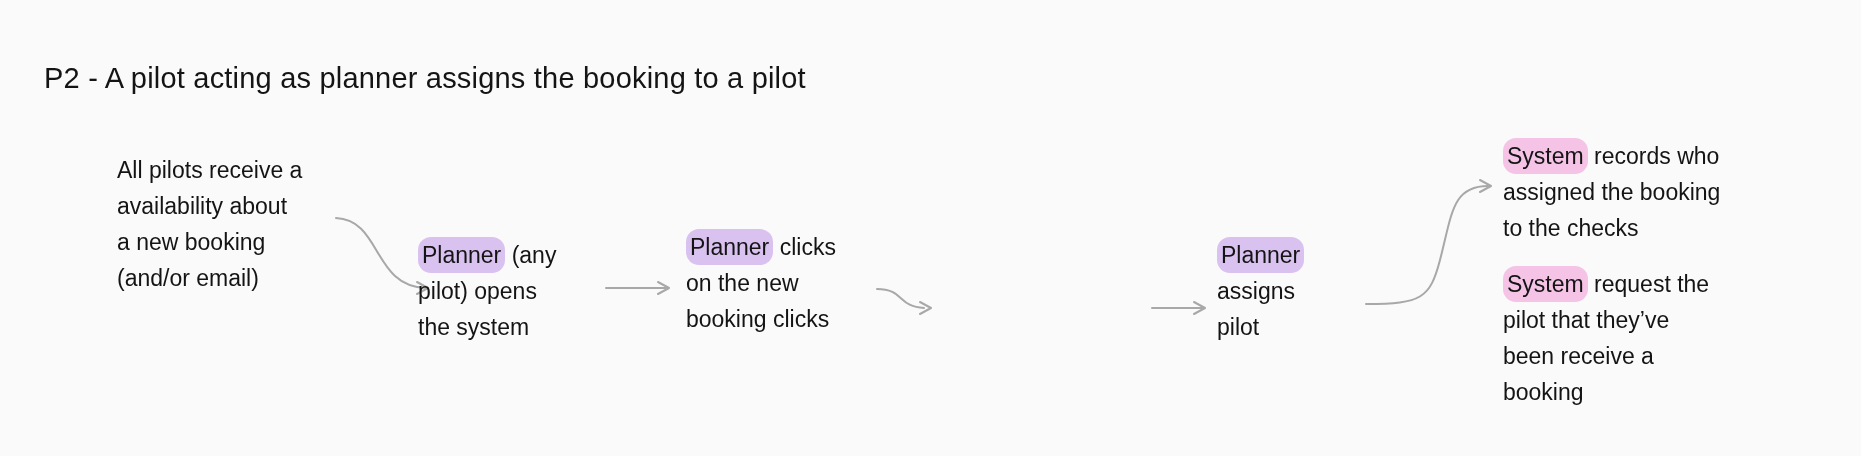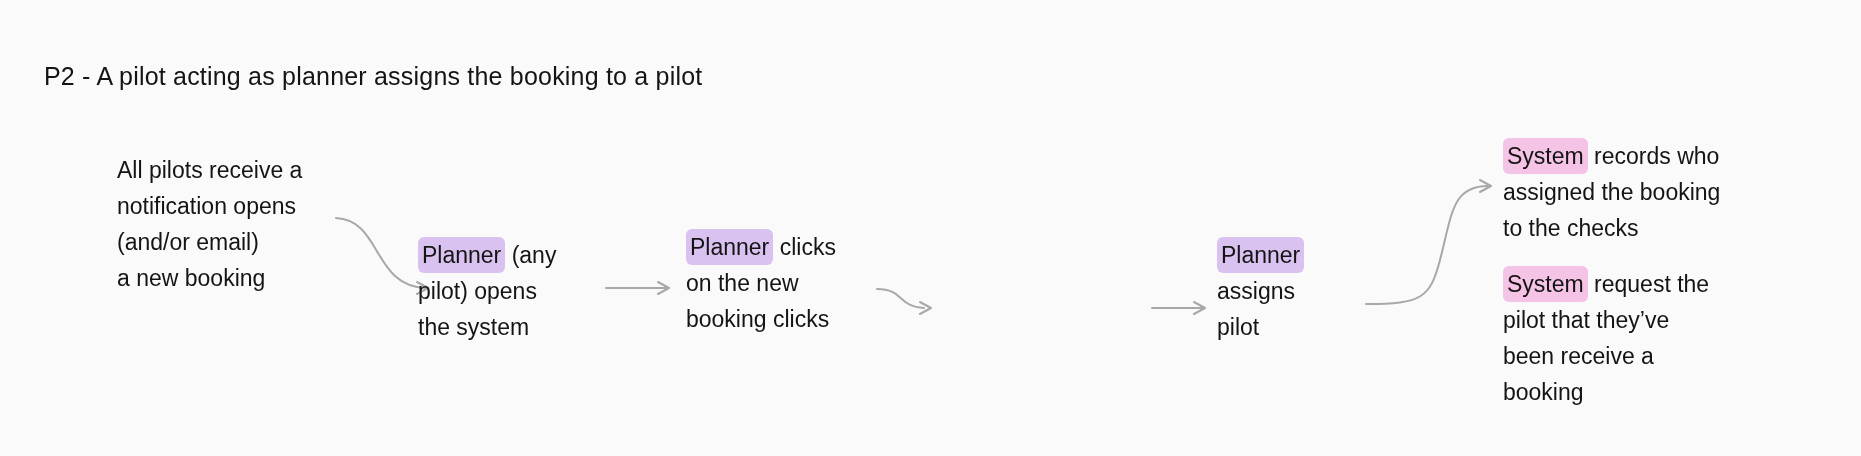--- a/index.html
+++ b/index.html
@@ -19,37 +19,37 @@
     position: relative;
     width: 1861px;
     height: 456px;
     overflow: hidden;
     background: var(--canvas-background);
   }
   .title {
     position: absolute;
     left: 44px;
     top: 62px;
-    font-size: 25px;
+    font-size: 29px;
     font-weight: 500;
     letter-spacing: 0.2px;
     color: var(--text);
     white-space: nowrap;
   }
   .node {
     position: absolute;
     font-size: 23px;
     line-height: 36px;
     color: var(--text);
     white-space: nowrap;
   }
   .line { white-space: nowrap; }
   .hl {
     padding: 5px 4px;
-    border-radius: 6px;
+    border-radius: 13px;
   }
   .hl.purple { background: var(--highlight-planner); }
   .hl.pink   { background: var(--highlight-system); }
   svg.arrows {
     position: absolute;
     left: 0; top: 0;
     width: 1861px; height: 456px;
     pointer-events: none;
   }
   .arrow-path {
@@ -85,23 +85,23 @@
       <path class="arrow-path" d="M 1194 302 L 1205 308 L 1194 314"></path>
     </g>
     <g>
       <path class="arrow-path" d="M 1366 304 C 1422 304, 1430 298, 1440 260 C 1452 214, 1452 186, 1488 186"></path>
       <path class="arrow-path" d="M 1480 180 L 1491 186 L 1480 192"></path>
     </g>
   </svg>
 
   <div class="node" style="left:117px; top:152px;">
     <div class="line">All pilots receive a</div>
-    <div class="line">notification opens</div>
+    <div class="line">availability about</div>
+    <div class="line">a new booking</div>
     <div class="line">(and/or email)</div>
-    <div class="line">a new booking</div>
   </div>
 
   <div class="node" style="left:418px; top:237px;">
     <div class="line"><span class="hl purple">Planner</span><span> (any</span></div>
     <div class="line">pilot) opens</div>
     <div class="line">the system</div>
   </div>
 
   <div class="node" style="left:686px; top:229px;">
     <div class="line"><span class="hl purple">Planner</span><span> clicks</span></div>

